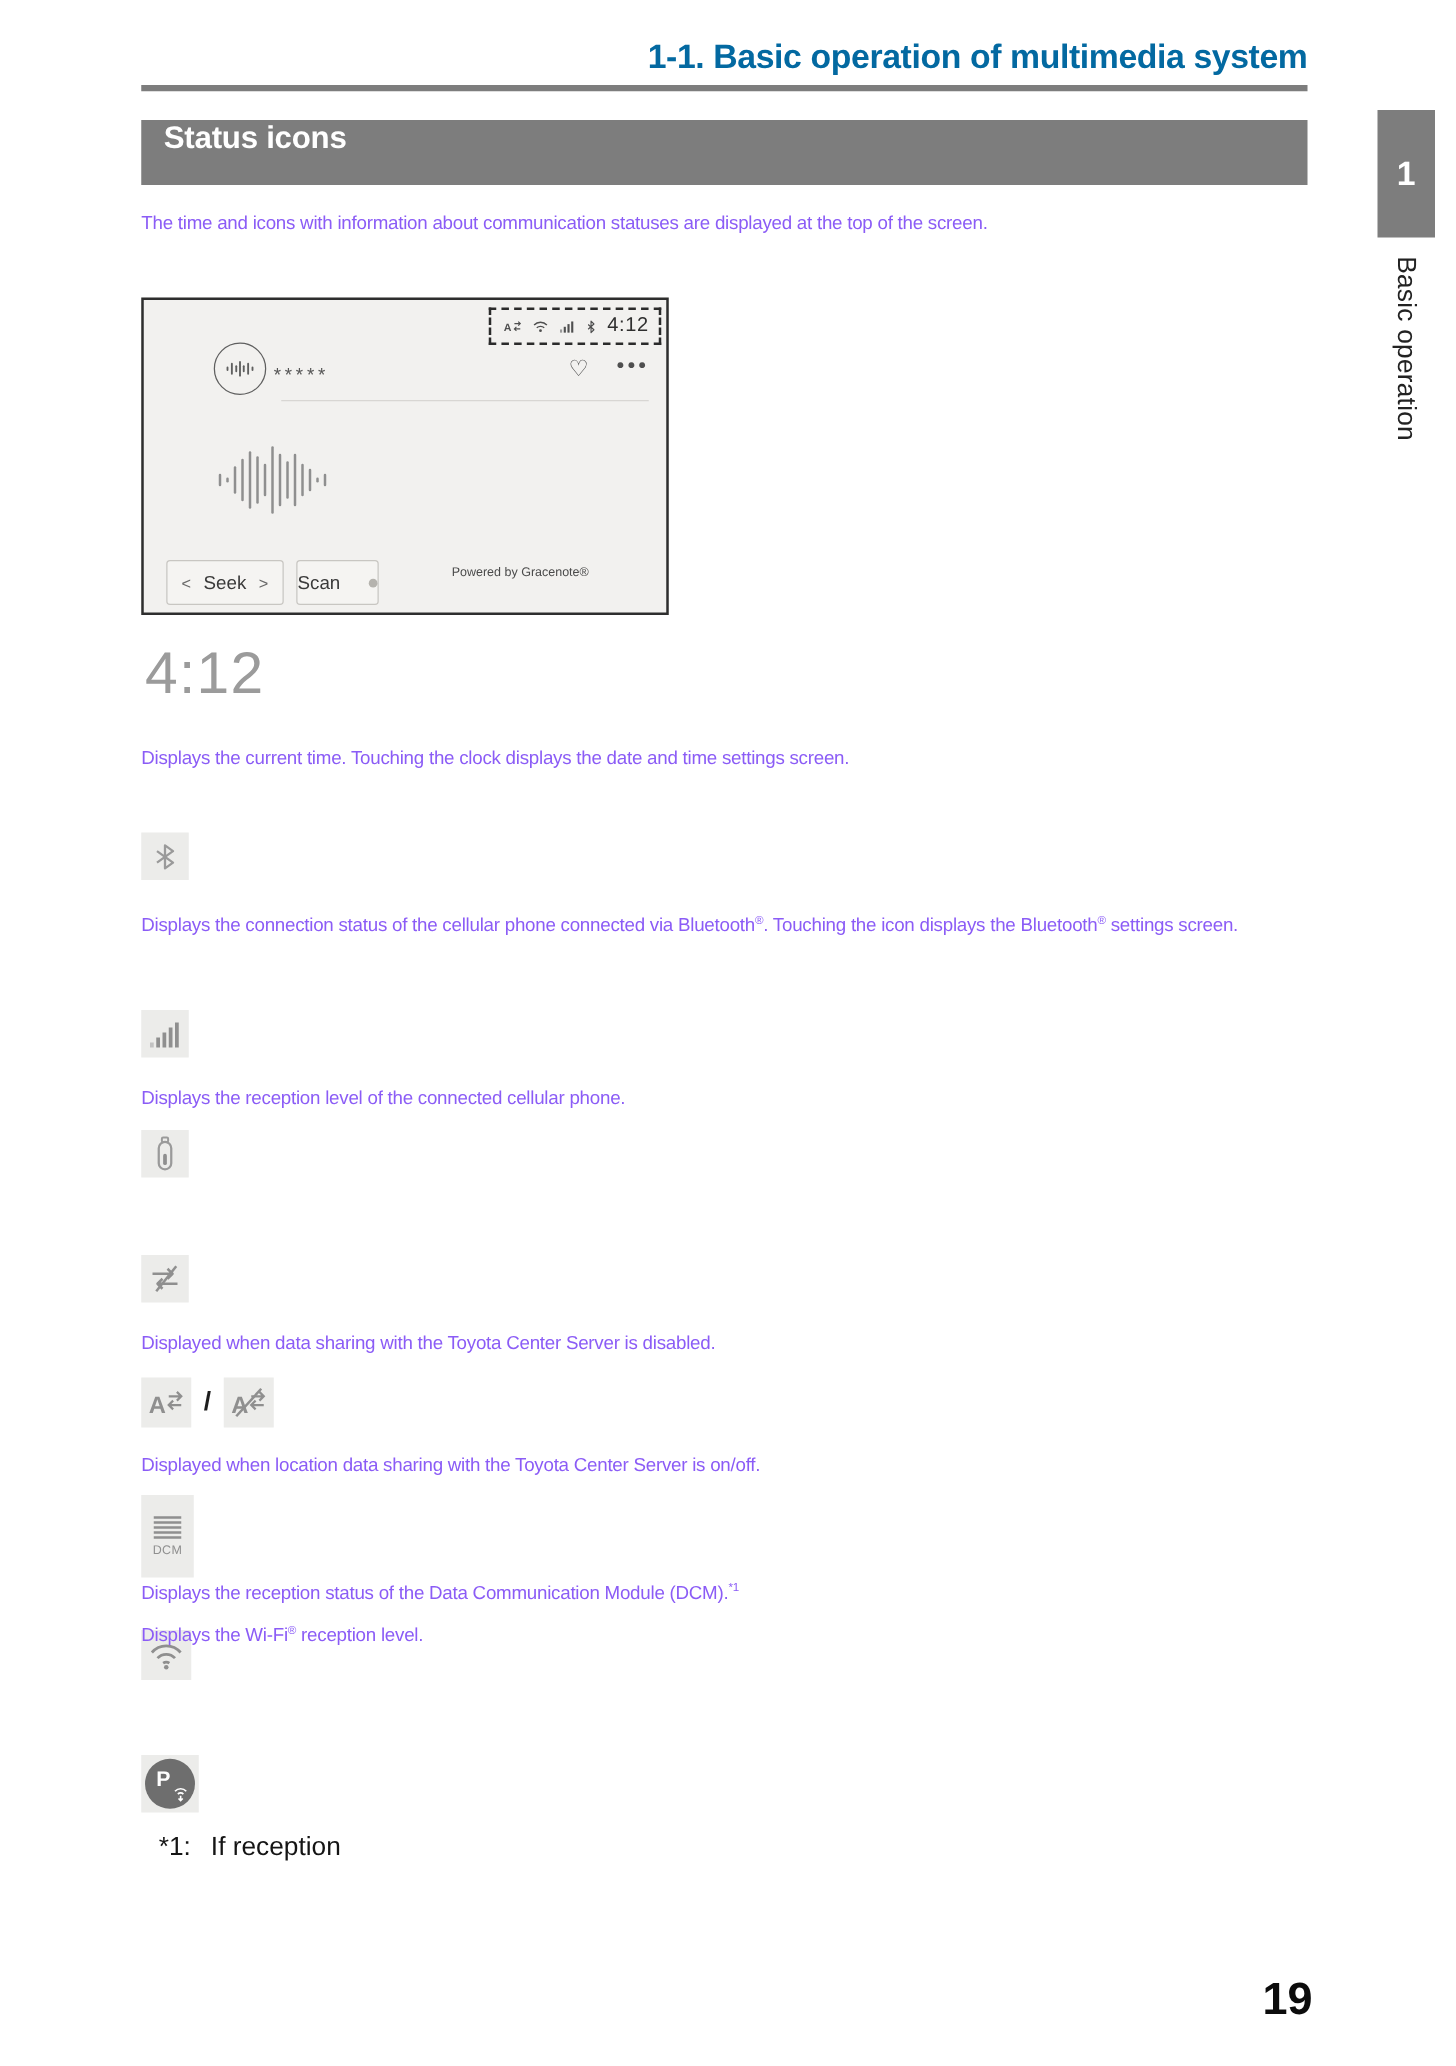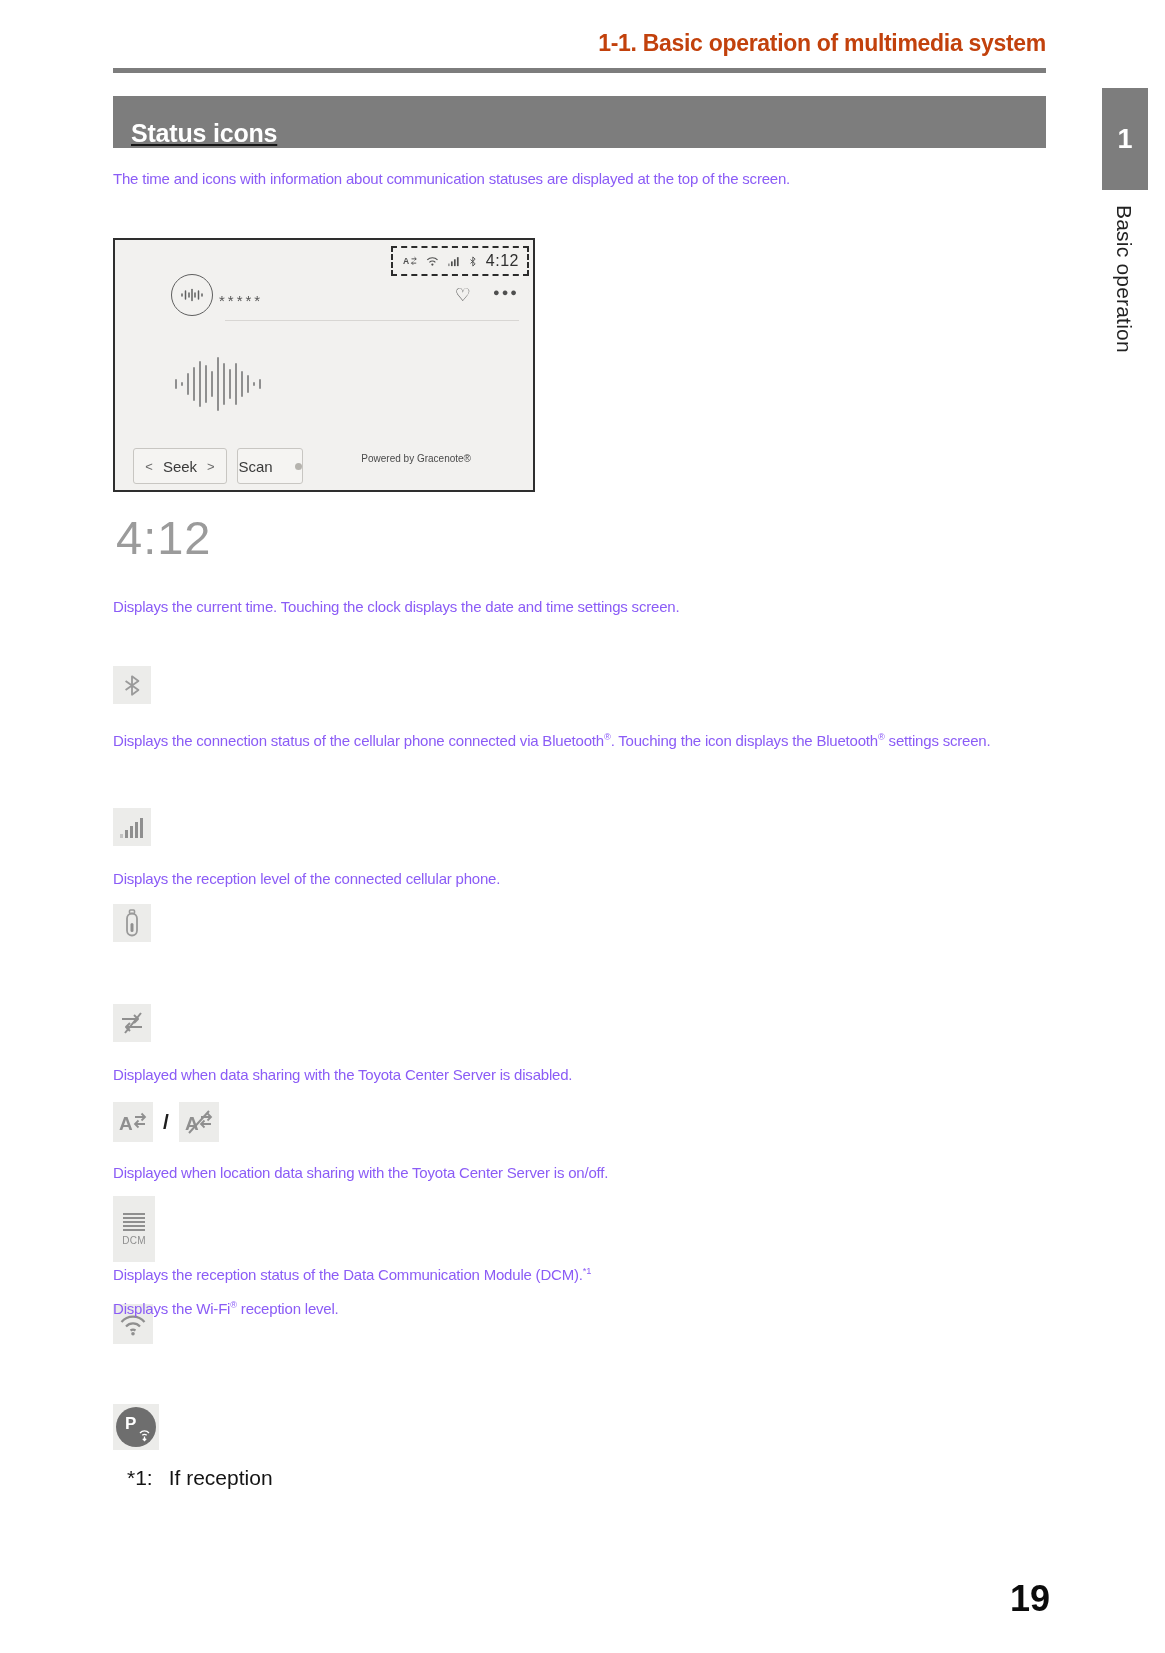--- a/index.html
+++ b/index.html
@@ -3,26 +3,26 @@
 <meta charset="utf-8">
 <style>
   html,body { margin:0; padding:0; background:#ffffff; }
   .page {
     position:relative; width:1165px; height:1653px; overflow:hidden;
     background:#ffffff; font-family:"Liberation Sans", sans-serif; color:#141414;
   }
   
   .running-header {
     position:absolute; top:30px; right:119px;
-    font-size:23px; font-weight:bold; color:#c2410c; letter-spacing:-0.3px;
+    font-size:27px; font-weight:bold; color:#0369a1; letter-spacing:-0.3px;
   }
   .header-rule { position:absolute; left:113px; top:68px; width:933px; height:5px; background:#7d7d7d; }
   .section-banner {
     position:absolute; left:113px; top:96px; width:933px; height:52px;
-    background:#7d7d7d; display:flex; align-items:flex-end;text-decoration:underline;
+    background:#7d7d7d; display:flex; align-items:flex-start;
   }
   .section-banner span { color:#ffffff; font-size:25px; font-weight:bold; padding-left:18px; letter-spacing:-0.2px; }
   
   .chapter-tab {
     position:absolute; left:1102px; top:88px; width:46px; height:102px; background:#7d7d7d;
     display:flex; align-items:center; justify-content:center; color:#fff; font-size:27px; font-weight:bold;
   }
   .side-label {
     position:absolute; left:1136px; top:205px; transform:rotate(90deg); transform-origin:0 0;
     font-size:21px; color:#222; letter-spacing:0.2px; white-space:nowrap;
@@ -55,21 +55,21 @@
   .sep { position:absolute; left:110px; right:14px; top:80px; height:1px; background:#d8d6d3; }
   .waveform { position:absolute; left:58px; top:110px; }
   .gracenote { position:absolute; right:62px; top:213px; font-size:10px; color:#4a4a4a; }
   .scr-btn {
     position:absolute; top:208px; height:36px; box-sizing:border-box;
     background:#f5f4f2; border:1px solid #c8c6c2; border-radius:3px;
     display:flex; align-items:center; justify-content:center; gap:10px;
     font-size:15px; color:#3a3a3a;
   }
   .scr-btn.seek { left:18px; width:94px; }
-  .scr-btn.scan { left:122px; width:66px; gap:22px; }
+  .scr-btn.scan { left:122px; width:66px; gap:22px;justify-content:space-between; }
   .chev { color:#6a6a6a; font-size:13px; }
   .dot { width:7px; height:7px; border-radius:50%; background:#b5b3ae; display:inline-block; }
   
   .big-time { position:absolute; left:116px; top:510px; font-size:47px; color:#9b9b9b; letter-spacing:1px; }
   .icon-row { position:absolute; left:113px; display:flex; align-items:center; gap:10px; }
   .icon-box {
     width:38px; height:38px; background:#ececea;
     display:flex; align-items:center; justify-content:center; flex-direction:column;
   }
   .icon-box.tall { width:42px; height:66px; }

